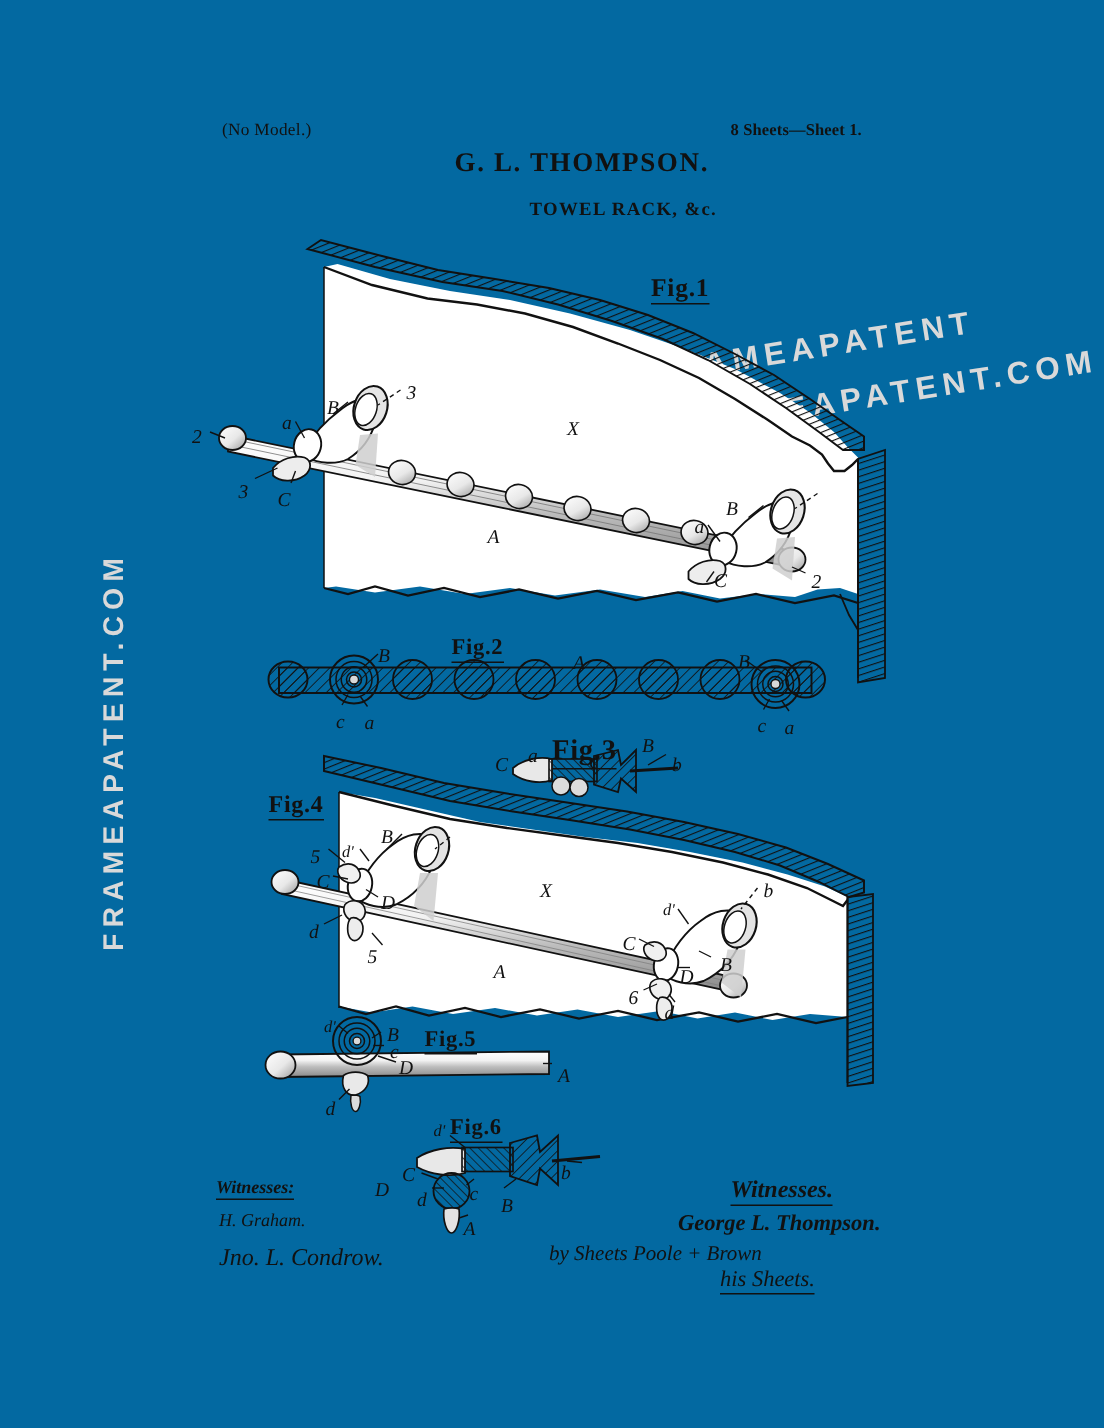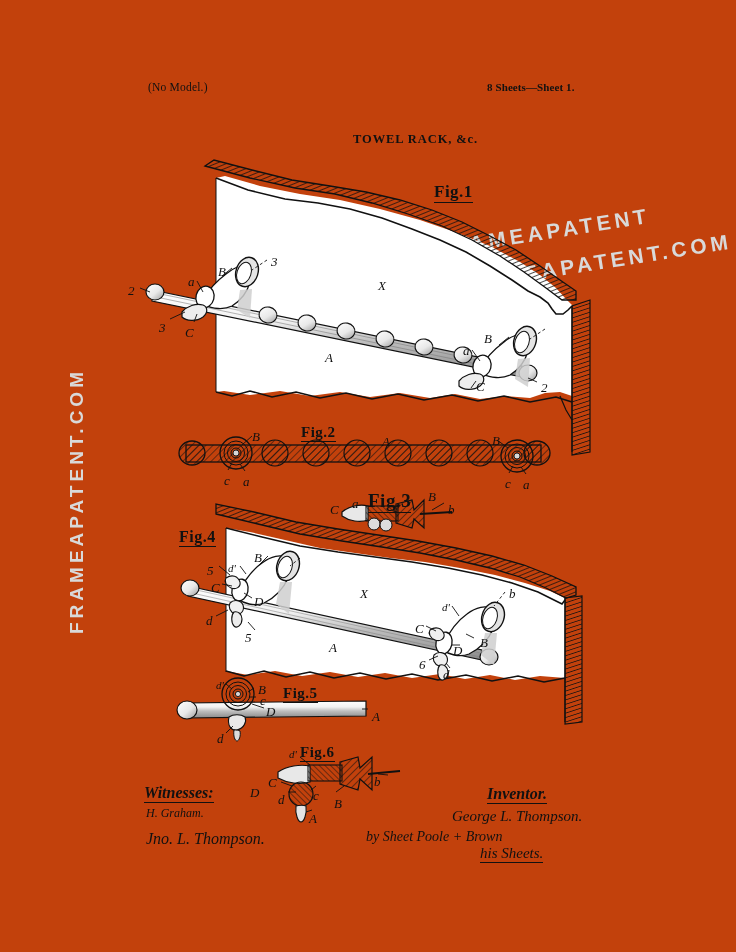--- a/index.html
+++ b/index.html
@@ -10,21 +10,21 @@
   body {
     width: 736px; height: 952px;
     position: relative;
     overflow: hidden;
     font-family: "Liberation Serif", serif;
     color: #111111;
   }
   #sheet {
     position: absolute;
     inset: 0;
-    background: #c2410c;
+    background: #0369a1;
   }
 
   
   .hdr { position: absolute; white-space: nowrap; }
   #no-model {
     left: 148px; top: 81px;
     font-family: "Liberation Serif", serif;
     font-size: 11.5px; letter-spacing: .2px;
   }
   #sheet-count {
@@ -105,37 +105,38 @@
     font-style: italic;
     white-space: nowrap;
     color: #111;
   }
   .sig.underlined::after {
     content: "";
     display: block;
     border-bottom: 1.3px solid #111;
     margin-top: 0px;
   }
-  #witnesses-label { left: 144px; top: 784px; font-size: 16px; font-weight: bold; }
+  #witnesses-label { left: 144px; top: 784px; font-size: 12px; font-weight: bold; }
   #witness-1 { left: 146px; top: 806px; font-size: 12px; }
   #witness-2 { left: 146px; top: 830px; font-size: 16px; }
   #inventor-label { left: 487px; top: 785px; font-size: 16px; font-weight: bold; }
-  #inventor-sig { left: 452px; top: 808px; font-size: 15px; }
+  #inventor-sig { left: 452px; top: 808px; font-size: 15px; font-weight: bold; }
   #attys-by { left: 366px; top: 829px; font-size: 14px; }
   #attys-label { left: 480px; top: 845px; font-size: 15px; }
 
   svg.art { position: absolute; left: 0; top: 0; overflow: visible; }
 </style>
 </head>
 <body>
 
 <div id="sheet">
 
   <div class="hdr" id="no-model">(No Model.)</div>
   <div class="hdr" id="sheet-count">8 Sheets—Sheet 1.</div>
+  <div class="hdr" id="inventor-name">G. L. THOMPSON.</div>
   <div class="hdr" id="invention-title">TOWEL RACK, &amp;c.</div>
 
   <div class="wm" id="wm-diag-1">FRAMEAPATENT</div>
   <div class="wm" id="wm-diag-2">WWW.FRAMEAPATENT.COM</div>
   <div class="wm" id="wm-vert">FRAMEAPATENT.COM</div>
 
   <svg class="art" id="art-fig1" width="736" height="952">
     <defs>
       <pattern id="hatchDiag" width="4" height="4" patternUnits="userSpaceOnUse" patternTransform="rotate(68)">
         <line x1="0" y1="0" x2="0" y2="4" stroke="#111" stroke-width="1.5"></line>
@@ -537,19 +538,19 @@
       <div class="ref" style="left: 374px; top: 774px;">b</div>
       <div class="ref" style="left: 250px; top: 785px;">D</div>
       <div class="ref" style="left: 278px; top: 792px;">d</div>
       <div class="ref" style="left: 313px; top: 788px;">c</div>
       <div class="ref" style="left: 334px; top: 796px;">B</div>
       <div class="ref" style="left: 309px; top: 811px;">A</div>
     </div>
 
   <div class="sig underlined" id="witnesses-label">Witnesses:</div>
   <div class="sig" id="witness-1">H. Graham.</div>
-  <div class="sig" id="witness-2">Jno. L. Thompson.</div>
-  <div class="sig underlined" id="inventor-label">Inventor.</div>
+  <div class="sig" id="witness-2">Jno. L. Condrow.</div>
+  <div class="sig underlined" id="inventor-label">Witnesses.</div>
   <div class="sig" id="inventor-sig">George L. Thompson.</div>
-  <div class="sig" id="attys-by">by Sheet Poole + Brown</div>
+  <div class="sig" id="attys-by">by Sheets Poole + Brown</div>
   <div class="sig underlined" id="attys-label">his Sheets.</div>
 
 </div>
 
 </body></html>

